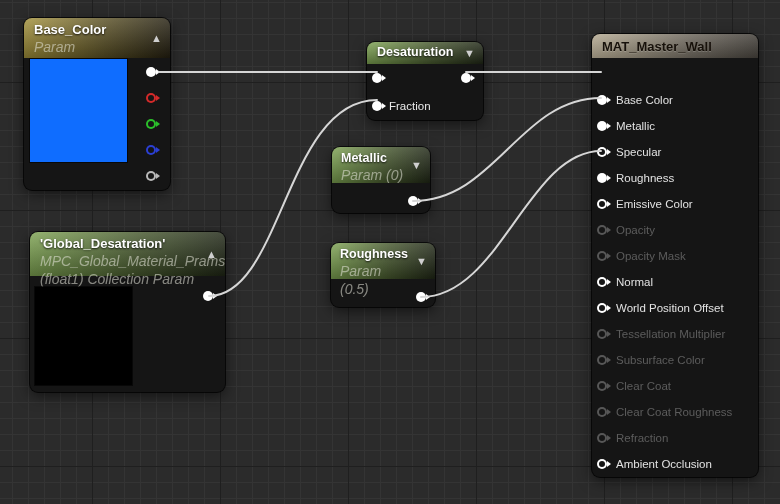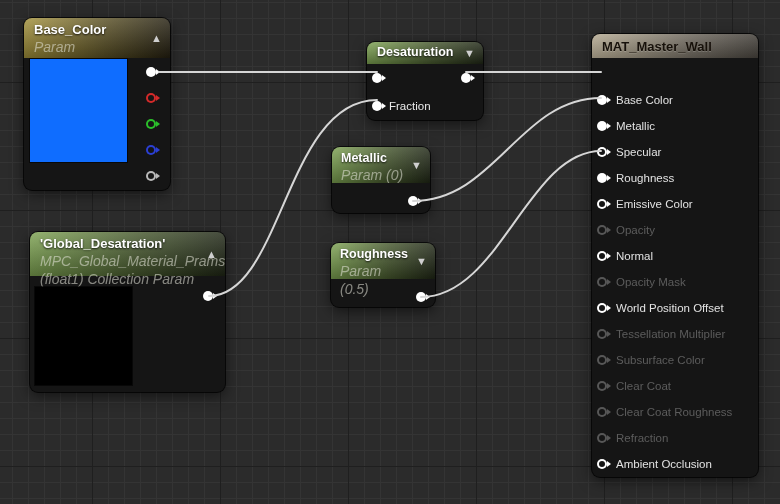--- a/index.html
+++ b/index.html
@@ -149,28 +149,28 @@
           <span class="rlabel">Roughness</span>
         </div>
       <div class="row active">
           <span class="rpin"></span>
           <span class="rlabel">Emissive Color</span>
         </div>
       <div class="row disabled">
           <span class="rpin"></span>
           <span class="rlabel">Opacity</span>
         </div>
+      <div class="row disabled">
+          <span class="rpin"></span>
+          <span class="rlabel">Opacity Mask</span>
+        </div>
       <div class="row active">
           <span class="rpin"></span>
           <span class="rlabel">Normal</span>
         </div>
-      <div class="row disabled">
-          <span class="rpin"></span>
-          <span class="rlabel">Opacity Mask</span>
-        </div>
       <div class="row active">
           <span class="rpin"></span>
           <span class="rlabel">World Position Offset</span>
         </div>
       <div class="row disabled">
           <span class="rpin"></span>
           <span class="rlabel">Tessellation Multiplier</span>
         </div>
       <div class="row disabled">
           <span class="rpin"></span>

